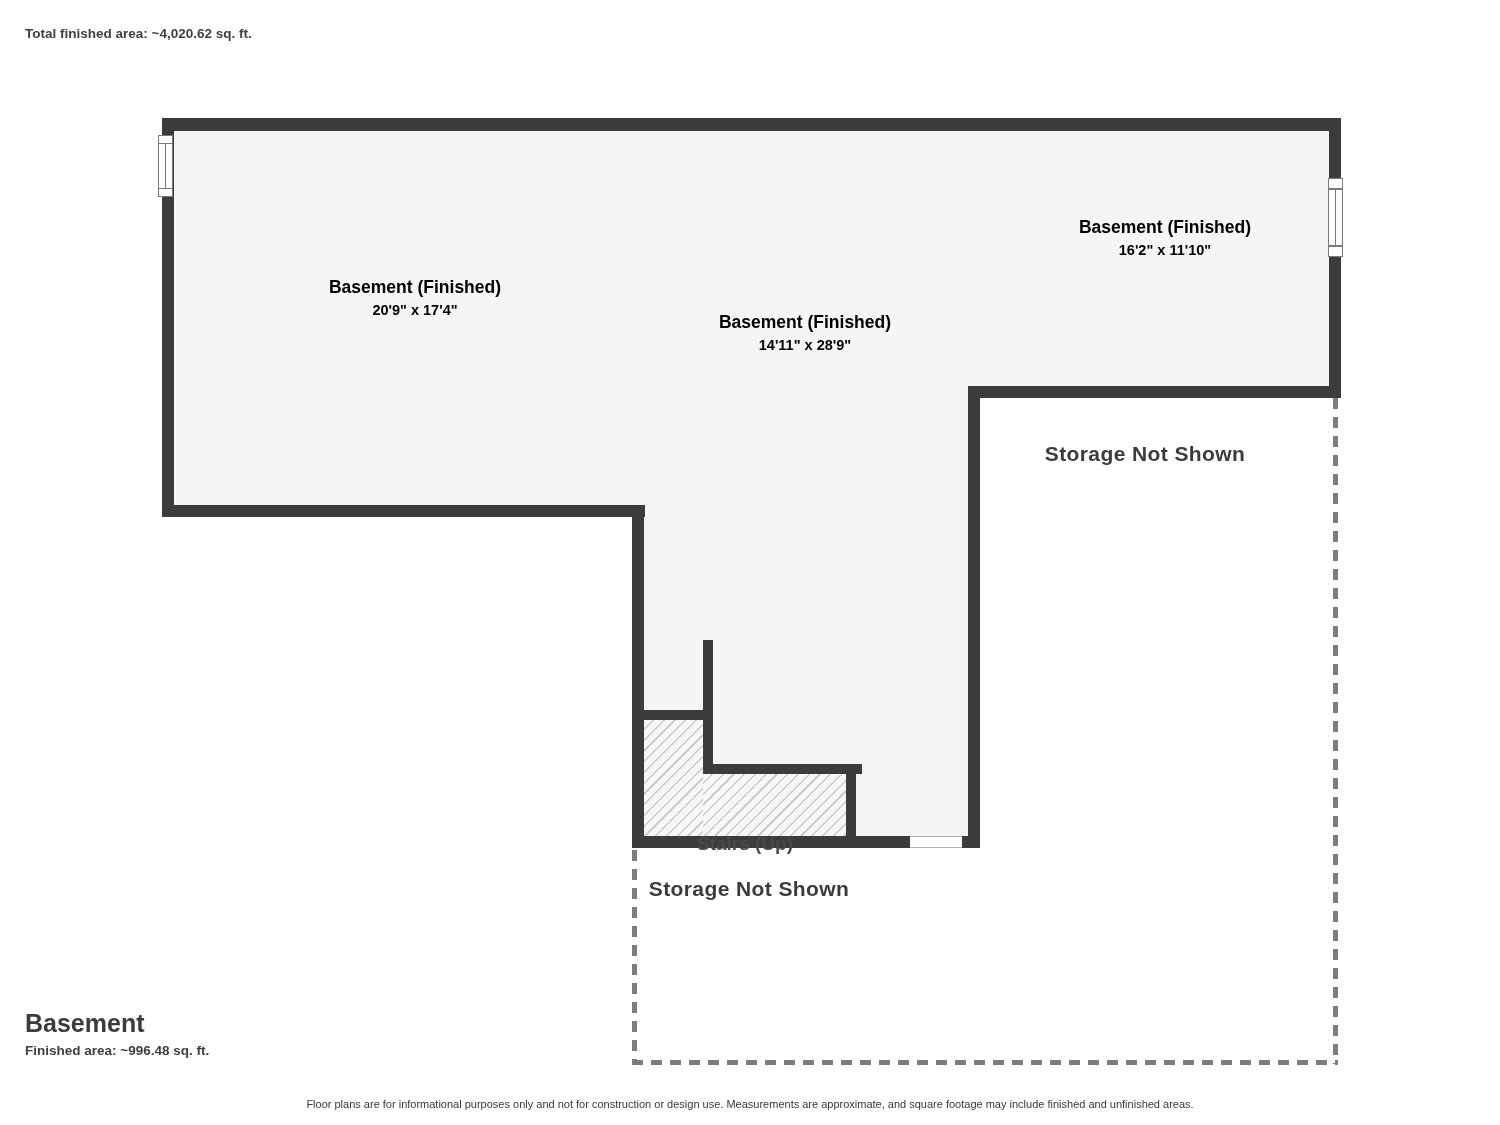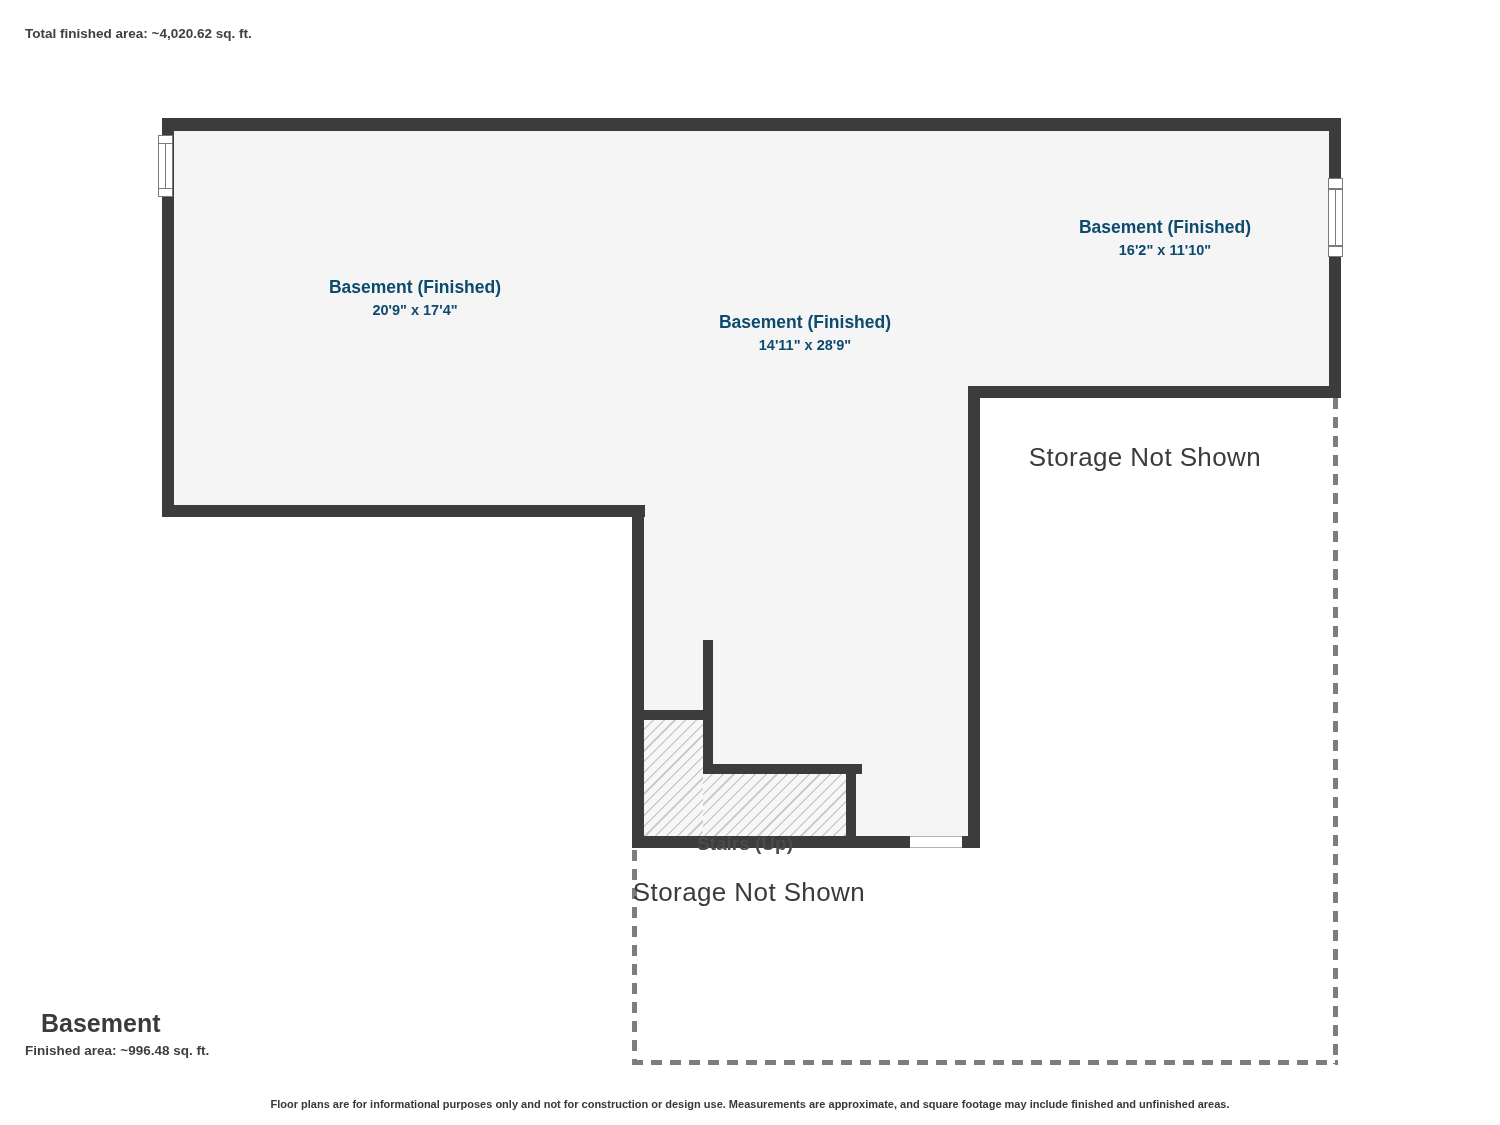--- a/index.html
+++ b/index.html
@@ -28,37 +28,37 @@
     position:absolute;background:#ffffff;box-sizing:border-box;
     border:1.3px solid #7a7a7a;
   }
   .window .cap-t{position:absolute;left:0;right:0;top:12%;height:1.3px;background:#7a7a7a;}
   .window .cap-b{position:absolute;left:0;right:0;bottom:12%;height:1.3px;background:#7a7a7a;}
   .window .mid{position:absolute;top:12%;bottom:12%;left:calc(50% - 0.65px);width:1.3px;background:#7a7a7a;}
   .dash-v{position:absolute;width:5px;
     background-image:repeating-linear-gradient(180deg,#7d7d7d 0px,#7d7d7d 11px,rgba(0,0,0,0) 11px,rgba(0,0,0,0) 19px);}
   .dash-h{position:absolute;height:5px;
     background-image:repeating-linear-gradient(90deg,#7d7d7d 0px,#7d7d7d 11px,rgba(0,0,0,0) 11px,rgba(0,0,0,0) 19px);}
-  .room-label{position:absolute;transform:translateX(-50%);text-align:center;color:#0c4a6e;white-space:nowrap;}
+  .room-label{position:absolute;transform:translateX(-50%);text-align:center;color:#000000;white-space:nowrap;}
   .room-name{font-size:17.5px;font-weight:bold;}
   .room-dims{font-size:14.5px;font-weight:bold;margin-top:4px;}
   .storage-label{
     position:absolute;transform:translateX(-50%);
-    font-size:26px;font-weight:normal;color:#3b3b3b;letter-spacing:0.4px;white-space:nowrap;
+    font-size:21px;font-weight:bold;color:#3b3b3b;letter-spacing:0.4px;white-space:nowrap;
   }
   .stairs-label{
     position:absolute;transform:translate(-50%,-50%);
     font-size:19px;font-weight:bold;color:#4a4a4a;white-space:nowrap;margin-top:46px;
   }
   .top-title{position:absolute;left:25px;top:26px;font-size:13.5px;font-weight:bold;color:#3f3f3f;}
-  .floor-name{position:absolute;left:41px;top:1009px;font-size:25px;font-weight:bold;color:#3b3b3b;}
+  .floor-name{position:absolute;left:25px;top:1009px;font-size:25px;font-weight:bold;color:#3b3b3b;}
   .floor-area{position:absolute;left:25px;top:1043px;font-size:13.5px;font-weight:bold;color:#3f3f3f;}
   .disclaimer{
     position:absolute;left:0;top:1098px;width:1500px;text-align:center;
-    font-size:11px;font-weight:bold;color:#383838;
+    font-size:11px;font-weight:normal;color:#383838;
   }
 </style>
 </head>
 <body>
 
 <div id="canvas">
 
   <div class="top-title">Total finished area: ~4,020.62 sq. ft.</div>
 
   <div class="floor" style="left:174px;top:131px;width:1155px;height:255px;"></div>

